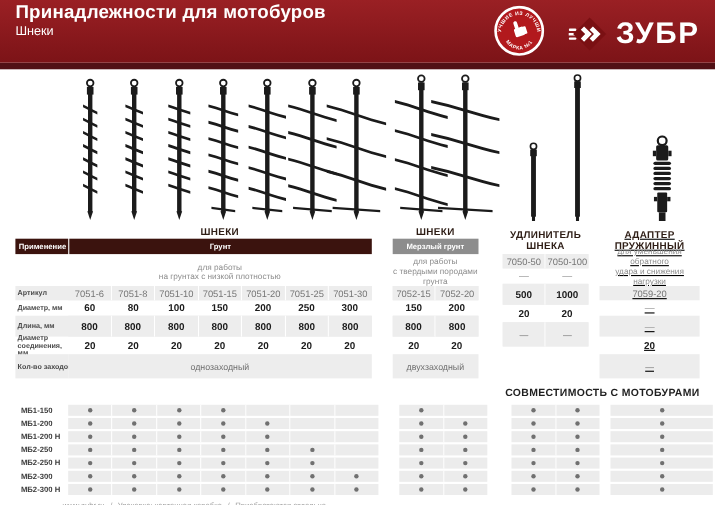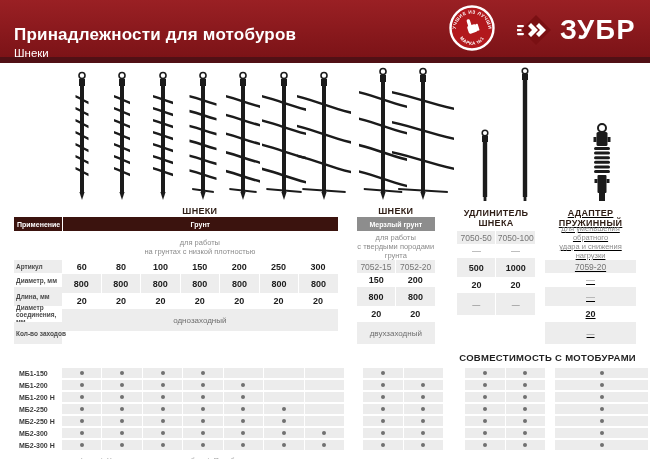--- a/index.html
+++ b/index.html
@@ -1,21 +1,21 @@
 <!DOCTYPE html>
 <html><head>
 <meta charset="utf-8">
 <style>
   html,body{margin:0;padding:0;}
   body{width:650px;height:459px;overflow:hidden;background:#fff;
        font-family:"Liberation Sans","DejaVu Sans",sans-serif;-webkit-font-smoothing:antialiased;}
   
   .hdr{height:57px;background:linear-gradient(#9a2024,#7c1317);position:relative;}
   .hdr-strip{height:6px;background:#511015;}
-  .hdr-text{position:absolute;left:14px;top:25px;color:#fff;}
+  .hdr-text{position:absolute;left:14px;top:1px;color:#fff;}
   .hdr-title{font-size:17px;font-weight:bold;letter-spacing:.2px;}
   .hdr-sub{font-size:11.5px;margin-top:2px;}
   .hdr-logos{position:absolute;right:14px;top:5px;display:flex;align-items:center;gap:22px;}
   .brand{display:flex;align-items:center;gap:7px;}
   .brand-name{color:#fff;font-size:27px;font-weight:800;letter-spacing:1.5px;}
   
   .grid-row{display:flex;margin-left:14px;width:622px;}
   .w-label{width:48px;flex:0 0 48px;}
   .sec-g{display:flex;flex:0 0 auto;}
   .g1{width:282px;} .g2{width:80px;margin-left:19px;} .g3{width:80px;margin-left:22px;} .g4{width:93px;margin-left:10px;text-decoration:underline;}
@@ -329,20 +329,29 @@
       <div class="lblc stripe rh-len">Длина, мм</div>
       <div class="lblc wrap rh-conn">Диаметр
 соединения, мм</div>
       <div class="lblc stripe rh-starts">Кол-во заходов</div>
     </div>
     <div class="spec-col g1">
       <div class="sec-title rh-title">ШНЕКИ</div>
       <div class="bar rh-bar maroon" style="margin-left: 1px;">Грунт</div>
       <div class="desc rh-desc">для работы
 на грунтах с низкой плотностью</div>
+      <div class="r stripe rh-art">
+        <div class="c art">7051-6</div>
+        <div class="c art">7051-8</div>
+        <div class="c art">7051-10</div>
+        <div class="c art">7051-15</div>
+        <div class="c art">7051-20</div>
+        <div class="c art">7051-25</div>
+        <div class="c art">7051-30</div>
+      </div>
       <div class="r rh-diam">
         <div class="c val">60</div>
         <div class="c val">80</div>
         <div class="c val">100</div>
         <div class="c val">150</div>
         <div class="c val">200</div>
         <div class="c val">250</div>
         <div class="c val">300</div>
       </div>
       <div class="r stripe rh-len">

